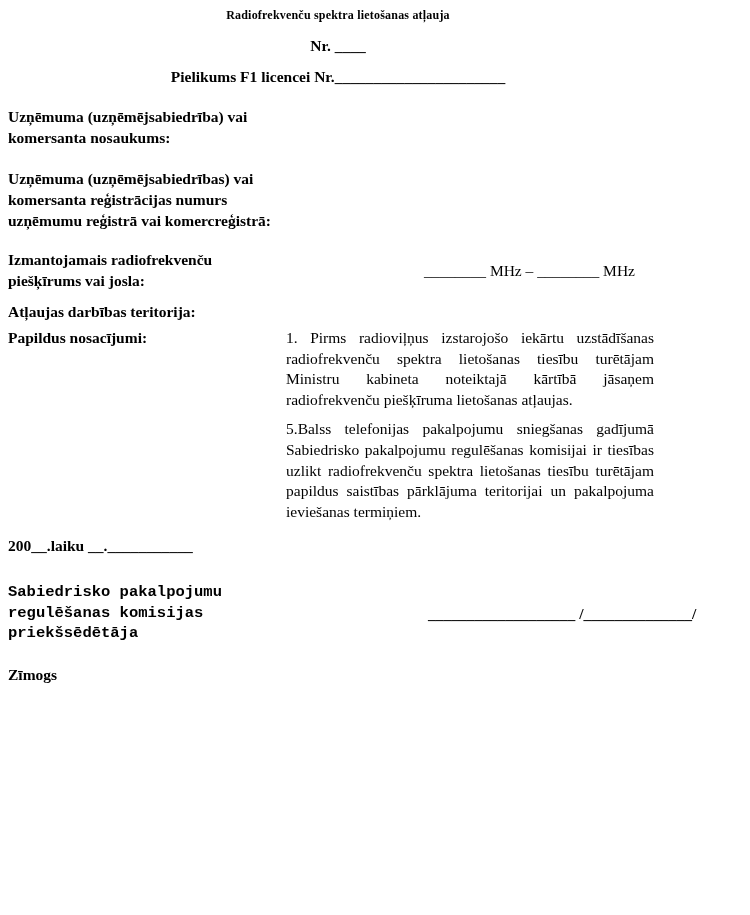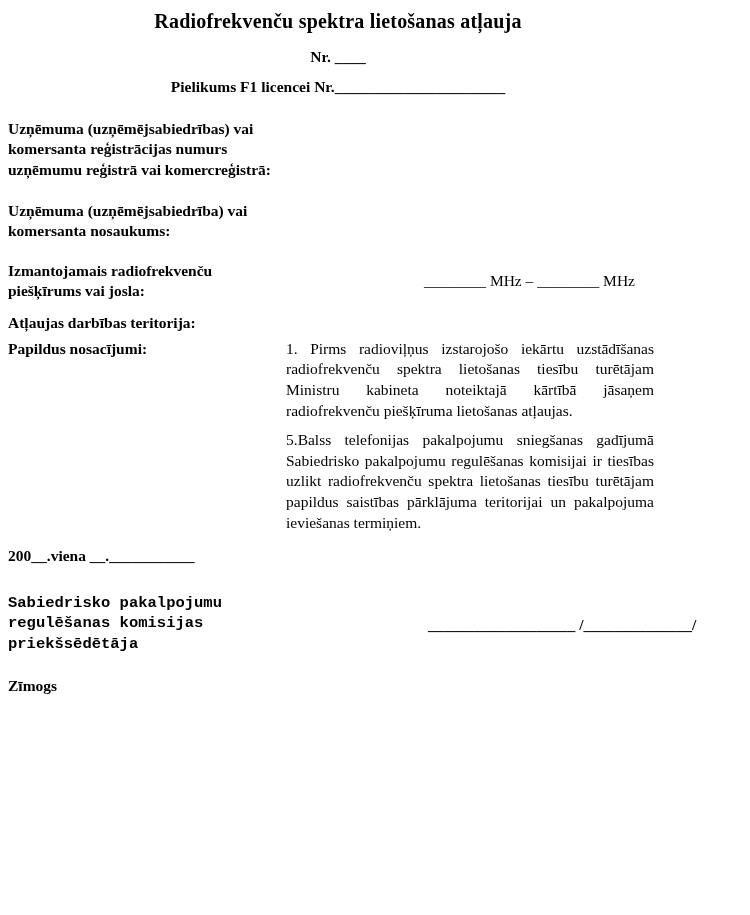--- a/index.html
+++ b/index.html
@@ -10,21 +10,21 @@
     color: #000000;
     font-family: "Liberation Serif", "DejaVu Serif", serif;
     font-size: 15.5px;
     line-height: 1.33;
     overflow: hidden;
   }
   .page { padding: 8px 12px 0 8px; }
 
   
   .header { width: 660px; text-align: center; font-weight: bold; }
-  .title { font-size: 20px; letter-spacing: 0.2px; }
+  .title { font-size: 12px; letter-spacing: 0.2px; }
   .nr-line { margin-top: 12px; }
   .annex-line { margin-top: 10px; }
 
   
   .row { display: flex; align-items: flex-start; }
   .label {
     width: 278px;
     padding-right: 14px;
     font-weight: bold;
     flex-shrink: 0;
@@ -55,27 +55,27 @@
 <body>
 
 <div class="page">
 
   <div class="header">
     <div class="title">Radiofrekvenču spektra lietošanas atļauja</div>
     <div class="nr-line">Nr. ____</div>
     <div class="annex-line">Pielikums F1 licencei Nr.______________________</div>
   </div>
 
-  <div class="row r-registration">
-    <div class="label">Uzņēmuma (uzņēmējsabiedrības) vai komersanta reģistrācijas numurs uzņēmumu reģistrā vai komercreģistrā:</div>
+  <div class="row r-company">
+    <div class="label">Uzņēmuma (uzņēmējsabiedrība) vai komersanta nosaukums:</div>
     <div class="value"></div>
   </div>
 
-  <div class="row r-company">
-    <div class="label">Uzņēmuma (uzņēmējsabiedrība) vai komersanta nosaukums:</div>
+  <div class="row r-registration">
+    <div class="label">Uzņēmuma (uzņēmējsabiedrības) vai komersanta reģistrācijas numurs uzņēmumu reģistrā vai komercreģistrā:</div>
     <div class="value"></div>
   </div>
 
   <div class="row r-band">
     <div class="label">Izmantojamais radiofrekvenču piešķīrums vai josla:</div>
     <div class="value">________ MHz – ________ MHz</div>
   </div>
 
   <div class="row r-from">
   </div>
@@ -87,21 +87,21 @@
   </div>
 
   <div class="row r-conditions">
     <div class="label">Papildus nosacījumi:</div>
     <div class="value conditions">
       <p>1. Pirms radioviļņus izstarojošo iekārtu uzstādīšanas radiofrekvenču spektra lietošanas tiesību turētājam Ministru kabineta noteiktajā kārtībā jāsaņem radiofrekvenču piešķīruma lietošanas atļaujas.</p>
       <p>5.Balss telefonijas pakalpojumu sniegšanas gadījumā Sabiedrisko pakalpojumu regulēšanas komisijai ir tiesības uzlikt radiofrekvenču spektra lietošanas tiesību turētājam papildus saistības pārklājuma teritorijai un pakalpojuma ieviešanas termiņiem.</p>
     </div>
   </div>
 
-  <div class="f-date">200__.viena __.___________</div>
+  <div class="f-date">200__.laiku __.___________</div>
 
   <div class="row r-signatory">
     <div class="label">Sabiedrisko pakalpojumu regulēšanas komisijas priekšsēdētāja</div>
     <div class="value signature">___________________ /______________/</div>
   </div>
 
   <div class="f-seal">Zīmogs</div>
 
 </div>
 

